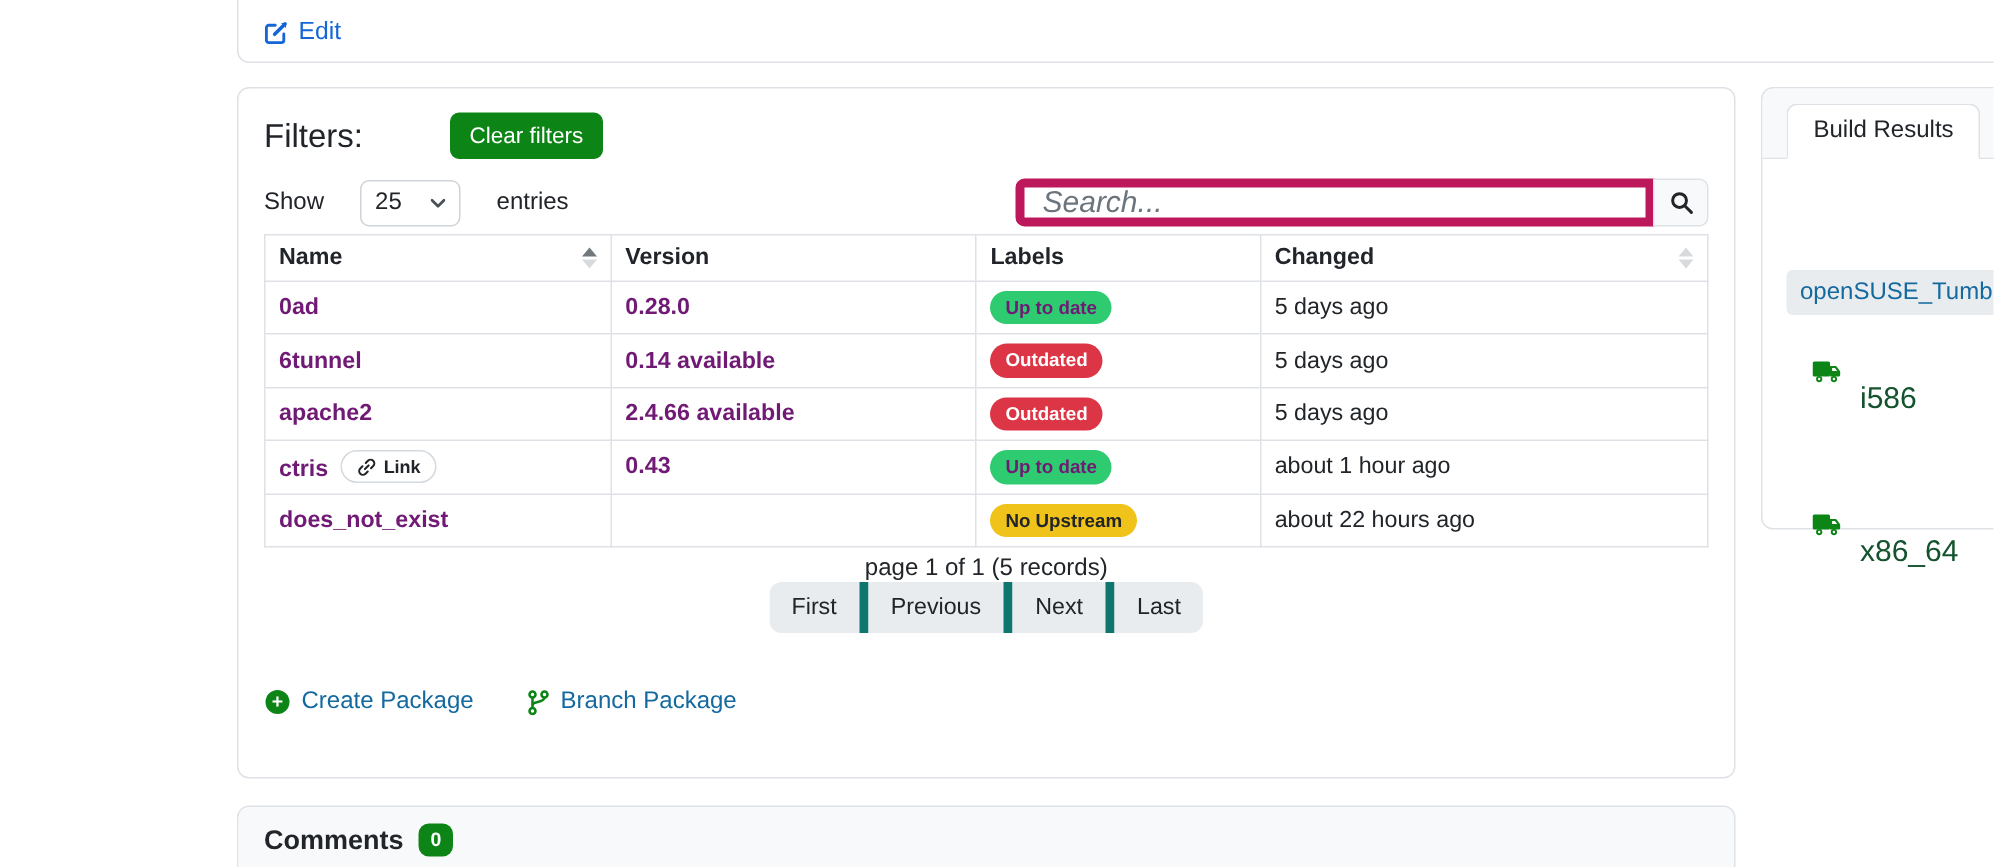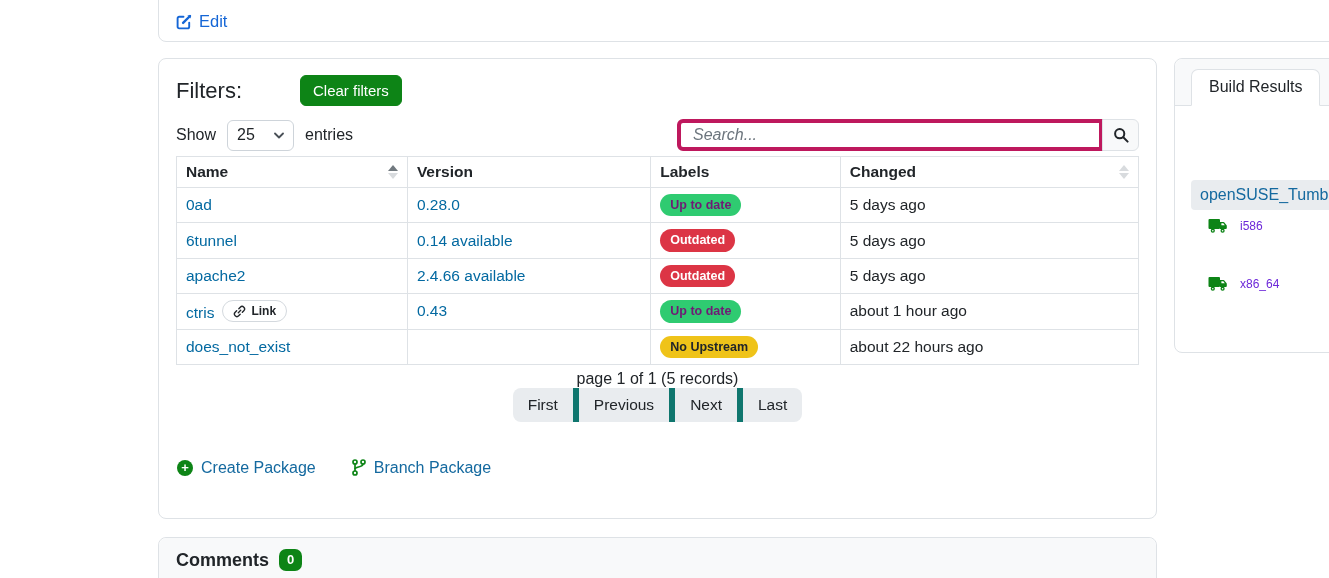--- a/index.html
+++ b/index.html
@@ -78,58 +78,58 @@
     border: 1px solid #0d8416;
     border-radius: 6px;
     font-family: "Liberation Sans", sans-serif;
     font-size: 15px;
     padding: 6px 12px;
     cursor: pointer;
     margin-left: 46px;
   }
 
   .controls-row { display: flex; align-items: center; justify-content: space-between; margin-bottom: 5px; }
-  .show-entries { display: flex; align-items: center; gap: 11px; }
+  .show-entries { display: flex; align-items: center; gap: 24px; }
   .select-box {
     display: inline-flex;
     align-items: center;
     justify-content: space-between;
     width: 67px; height: 31px;
     border: 1px solid #ced4da;
     border-radius: 6px;
     padding: 0 9px;
     cursor: pointer;
     background: #fff;
   }
   .search-group { display: flex; }
   .search-group input {
     width: 426px; height: 32px;
-    border: 4px solid #be185d;
+    border: 6px solid #be185d;
     border-radius: 6px 0 0 6px;
     padding: 0 12px;
     font-family: "Liberation Sans", sans-serif;
-    font-size: 16px;
+    font-size: 20px;
     color: #c2410c;
     outline: none;
   }
   .search-group input::placeholder { color: #6c757d; font-style: italic; }
   .search-btn {
     width: 37px; height: 32px;
     margin-left: -1px;
     background: #f8f9fa;
     border: 1px solid #dee2e6;
     border-radius: 0 6px 6px 0;
     display: flex; align-items: center; justify-content: center;
     cursor: pointer;
   }
 
   table { border-collapse: collapse; width: 100%; margin-top: 2px; }
   th, td { border: 1px solid #dee2e6; padding: 6px 9px; font-size: 15.5px; text-align: left; vertical-align: middle; }
   th { font-weight: 700; position: relative; cursor: pointer; }
-  td a { color: #0369a1; }
+  td a { color: #701a75; font-weight: bold; }
   .sort { position: absolute; right: 9px; top: 50%; transform: translateY(-50%); display: flex; flex-direction: column; gap: 2px; }
   .tri { width: 0; height: 0; border-left: 5px solid transparent; border-right: 5px solid transparent; }
   .tri-up   { border-bottom: 6px solid #d8dbde; }
   .tri-down { border-top: 6px solid #d8dbde; }
   .tri-up.active { border-bottom-color: #71797f; }
 
   .badge {
     display: inline-block;
     padding: 4px 10px;
     border-radius: 50rem;
@@ -192,21 +192,21 @@
     border-radius: 4px 0 0 4px;
     height: 30px;
     display: flex;
     align-items: center;
     padding: 0 9px;
     white-space: nowrap;
     overflow: hidden;
   }
   .repo-strip a { color: #14699f; font-size: 16px; }
   .arch-row { display: flex; align-items: center; gap: 11px; margin-left: 33px; }
-  .arch-row a { color: #6d28d9; font-size: 12px; }
+  .arch-row a { color: #14532d; font-size: 20px; margin-top: 37px; }
   .arch-i586 { margin-top: 8px; }
   .arch-x86 { margin-top: 42px; }
 
   
   .comments-card { left: 158px; top: 537px; width: 999px; height: 80px; }
   .comments-header {
     background: #f8f9fa;
     border-radius: 8px 8px 0 0;
     padding: 11px 17px;
     display: flex;

